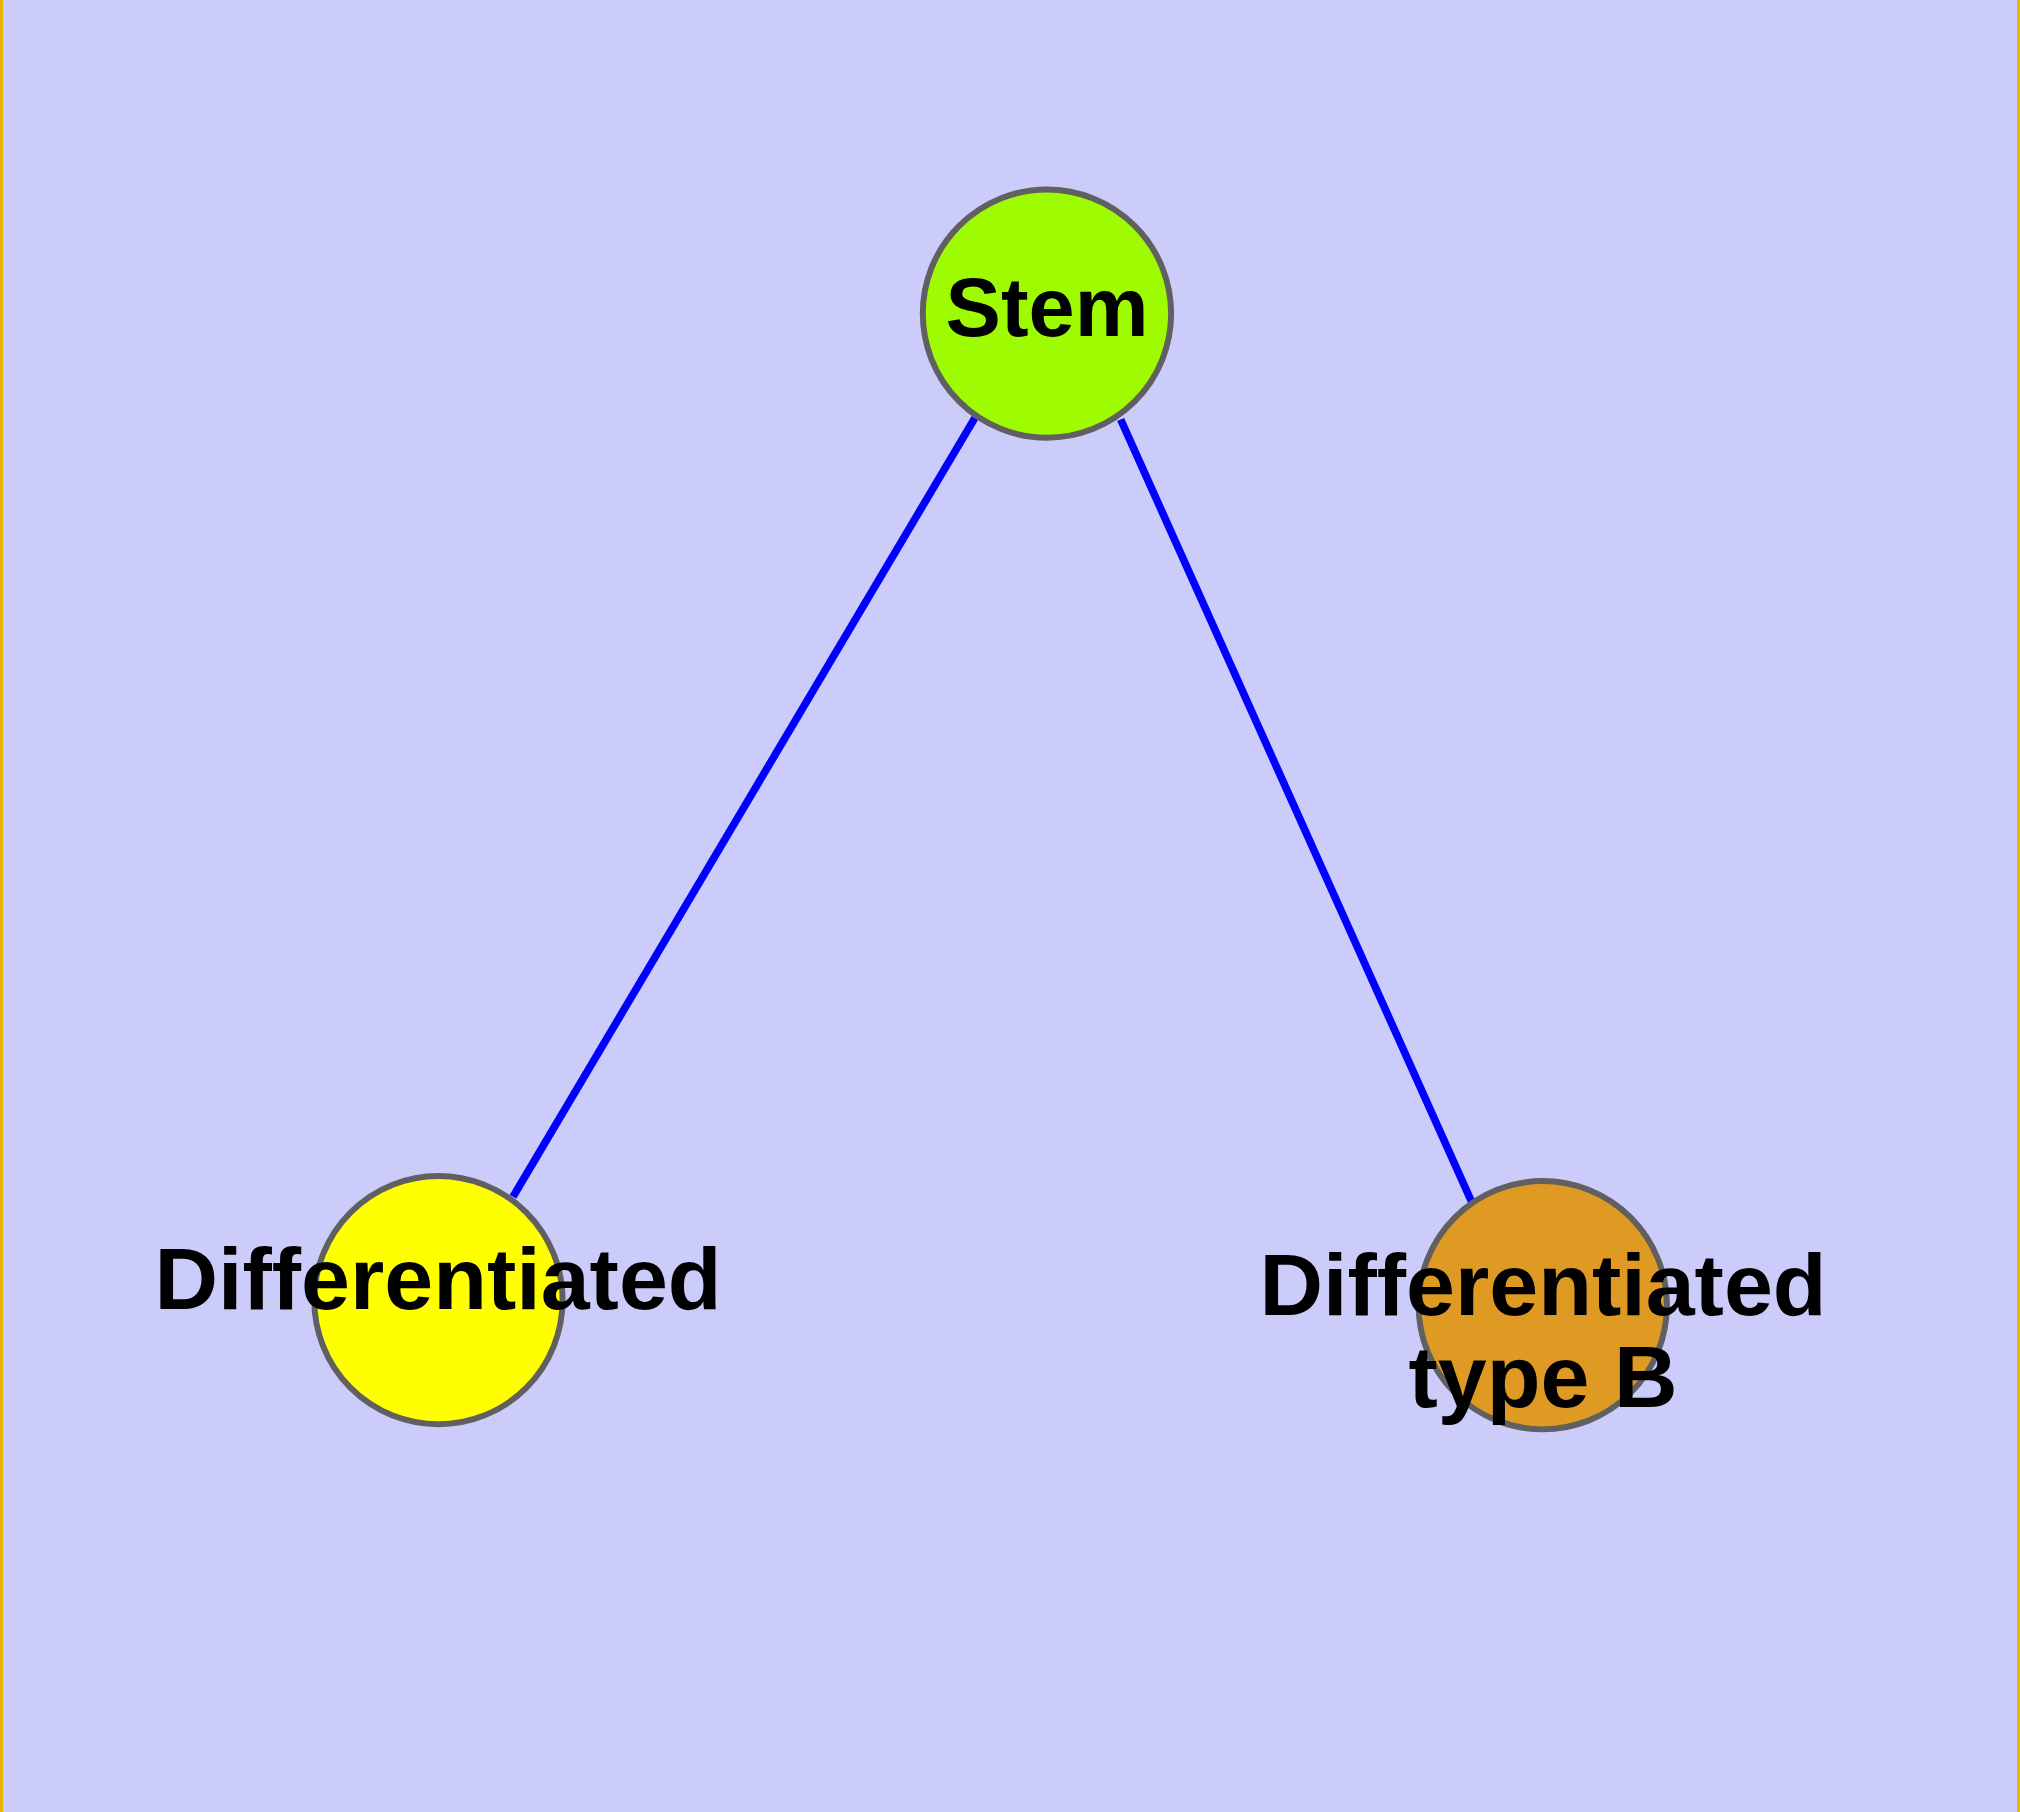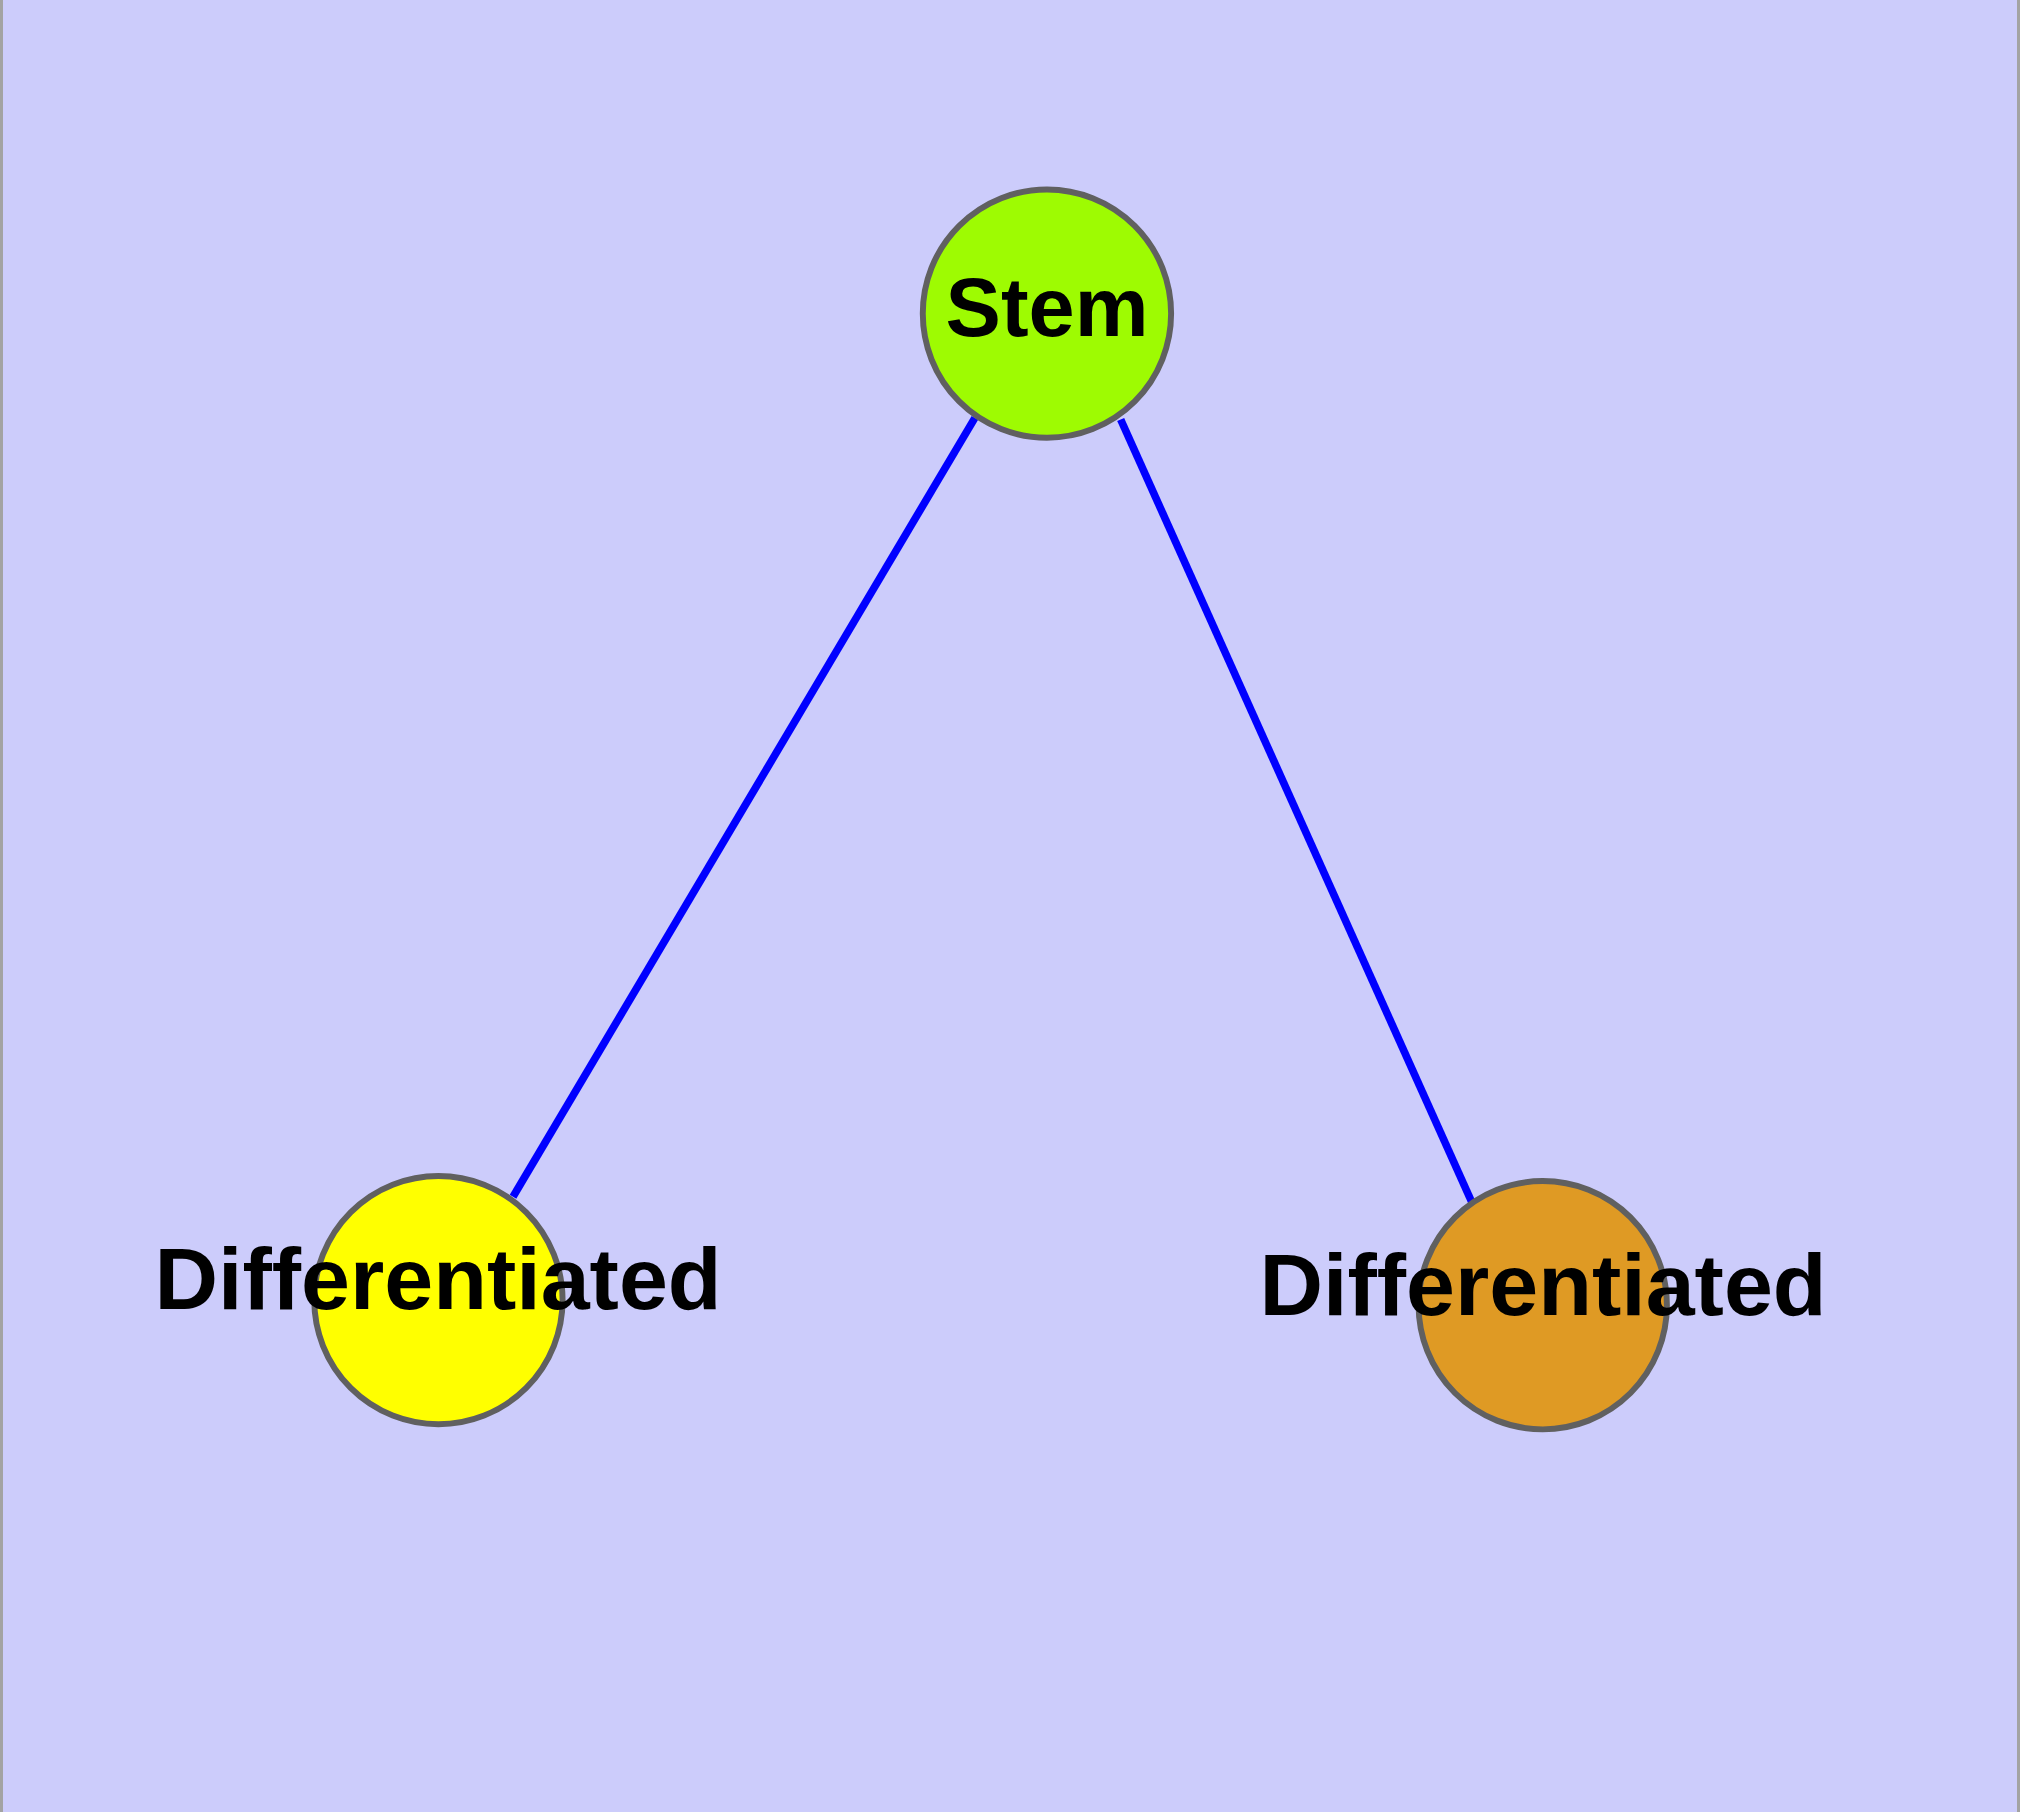--- a/index.html
+++ b/index.html
@@ -56,21 +56,21 @@
   #label-typeB {
     font-size: 88px;
     left: 1204px;
     top: 1239px;
     width: 678px;
   }
 </style>
 </head>
 <body>
 
-<div id="canvas" style="background: #a3a3a3;">
+<div id="canvas" style="background: #eab308;">
 
   <div id="plot-area" style="background: rgb(204, 204, 251);"></div>
 
   <svg id="graph-svg" viewBox="0 0 2384 2138" xmlns="http://www.w3.org/2000/svg">
 
     <g>
       <line x1="1150" y1="493" x2="605" y2="1412" stroke="#0000ff" stroke-width="9" stroke-linecap="butt"></line>
       <line x1="1322" y1="495" x2="1737" y2="1420" stroke="#0000ff" stroke-width="9" stroke-linecap="butt"></line>
     </g>
 
@@ -85,16 +85,17 @@
   <div class="node-label" id="label-stem">
     <div>Stem</div>
   </div>
 
   <div class="node-label" id="label-typeA">
     <div>Differentiated</div>
   </div>
 
   <div class="node-label" id="label-typeB">
     <div>Differentiated</div>
+    <div>type B</div>
   </div>
 
 </div>
 
 
 </body></html>

